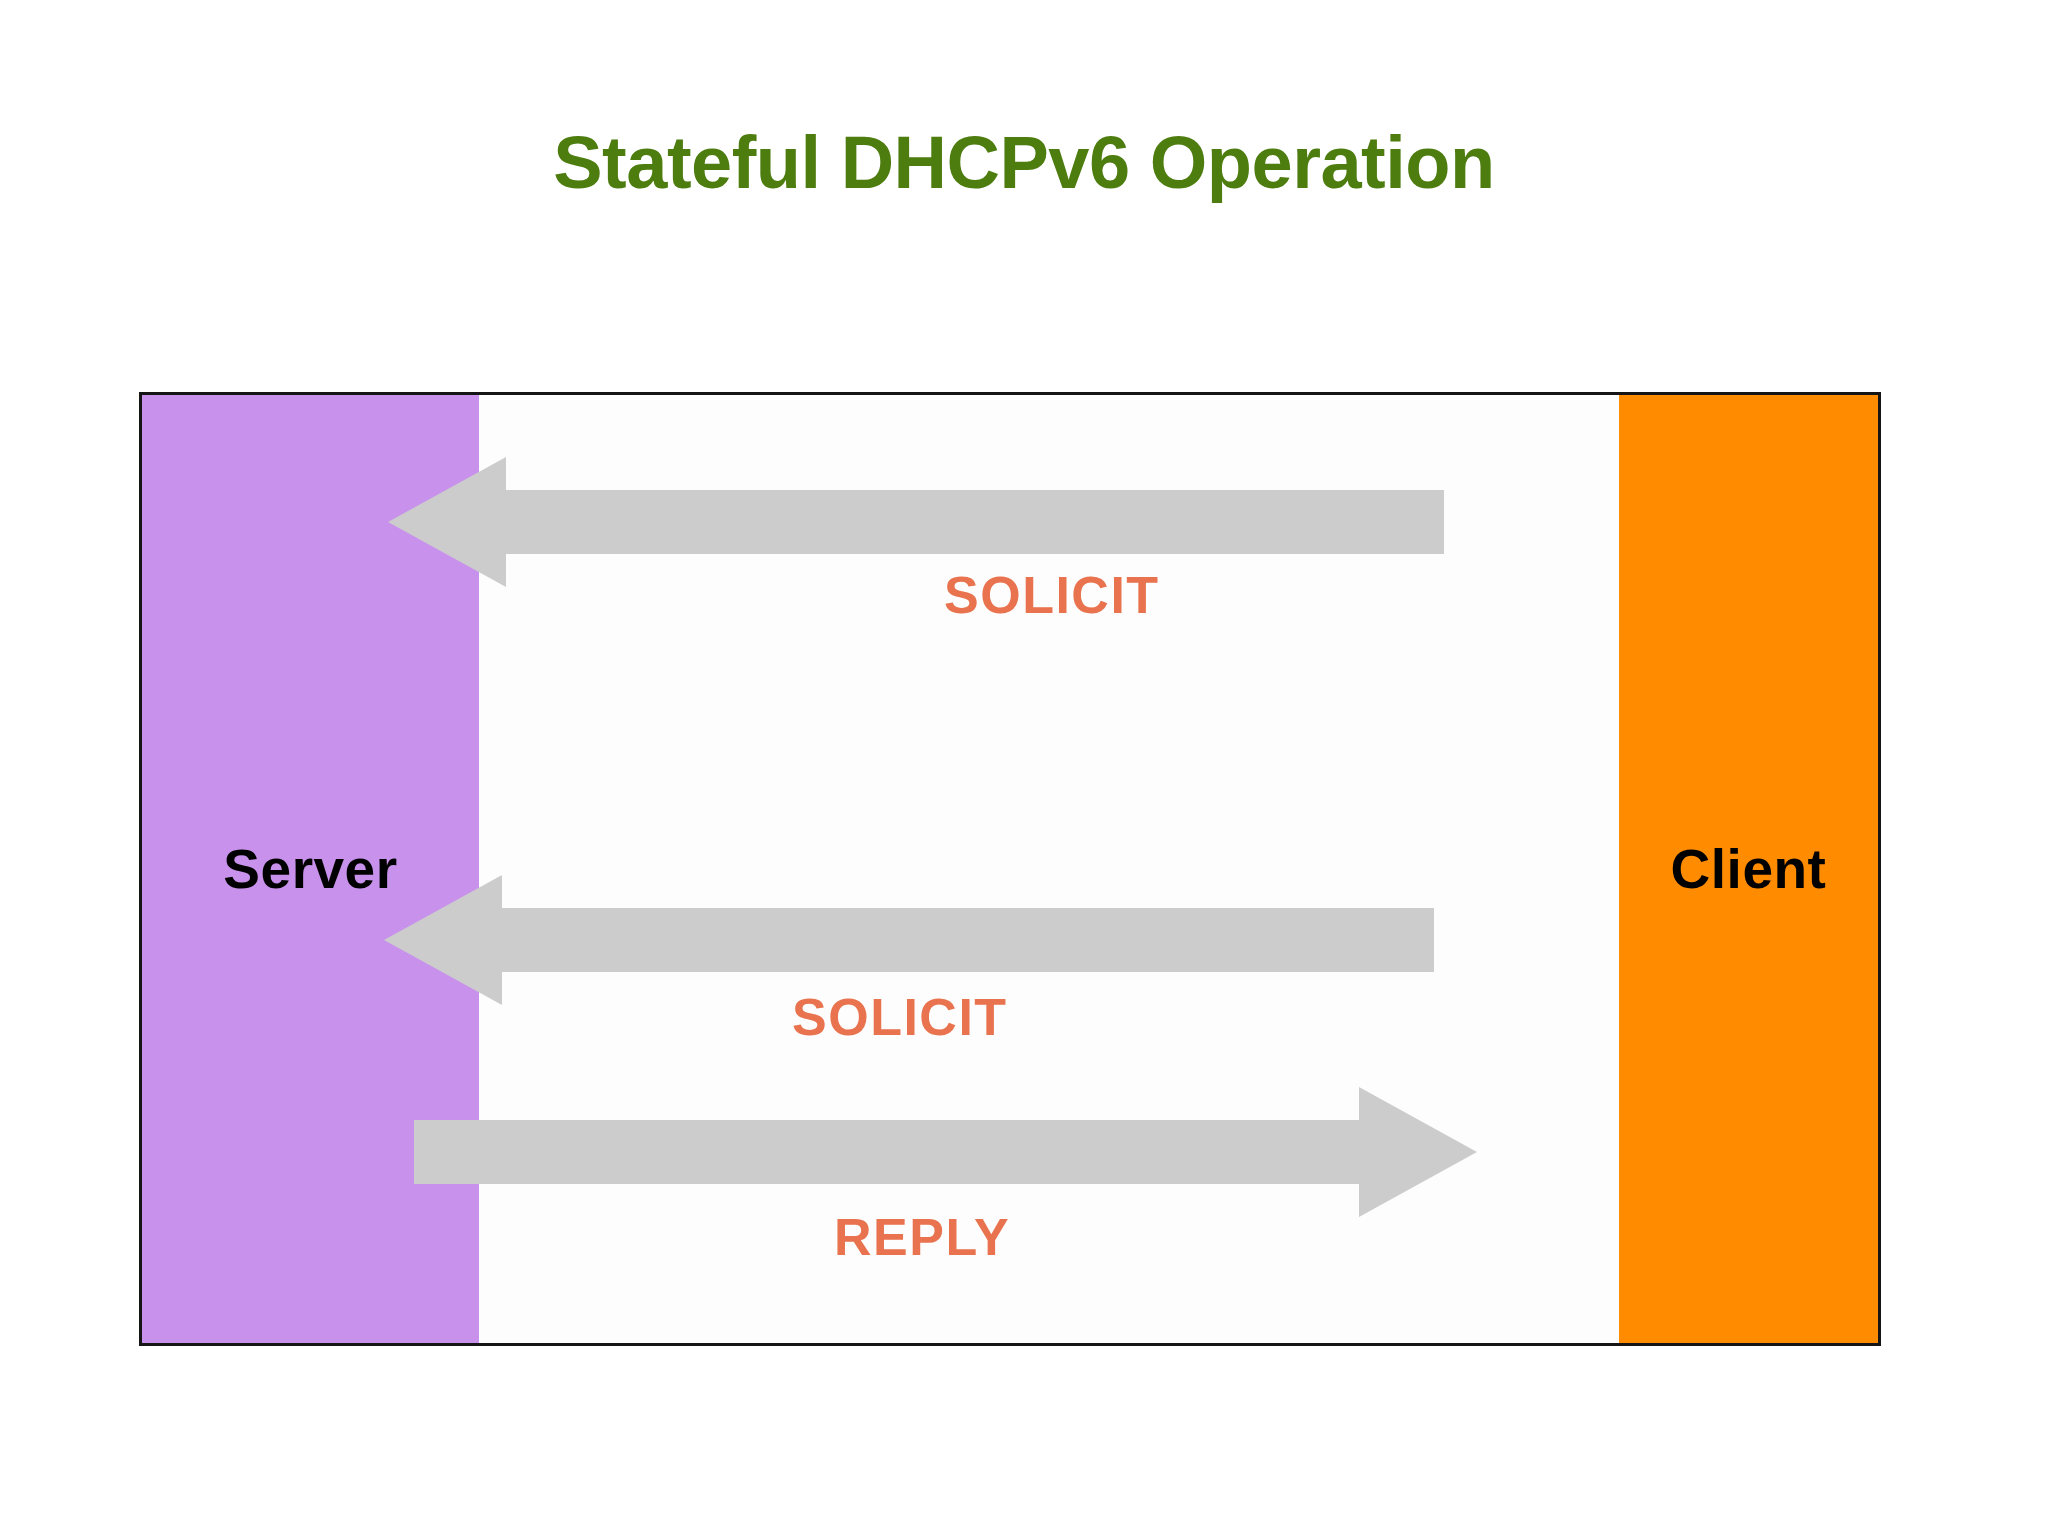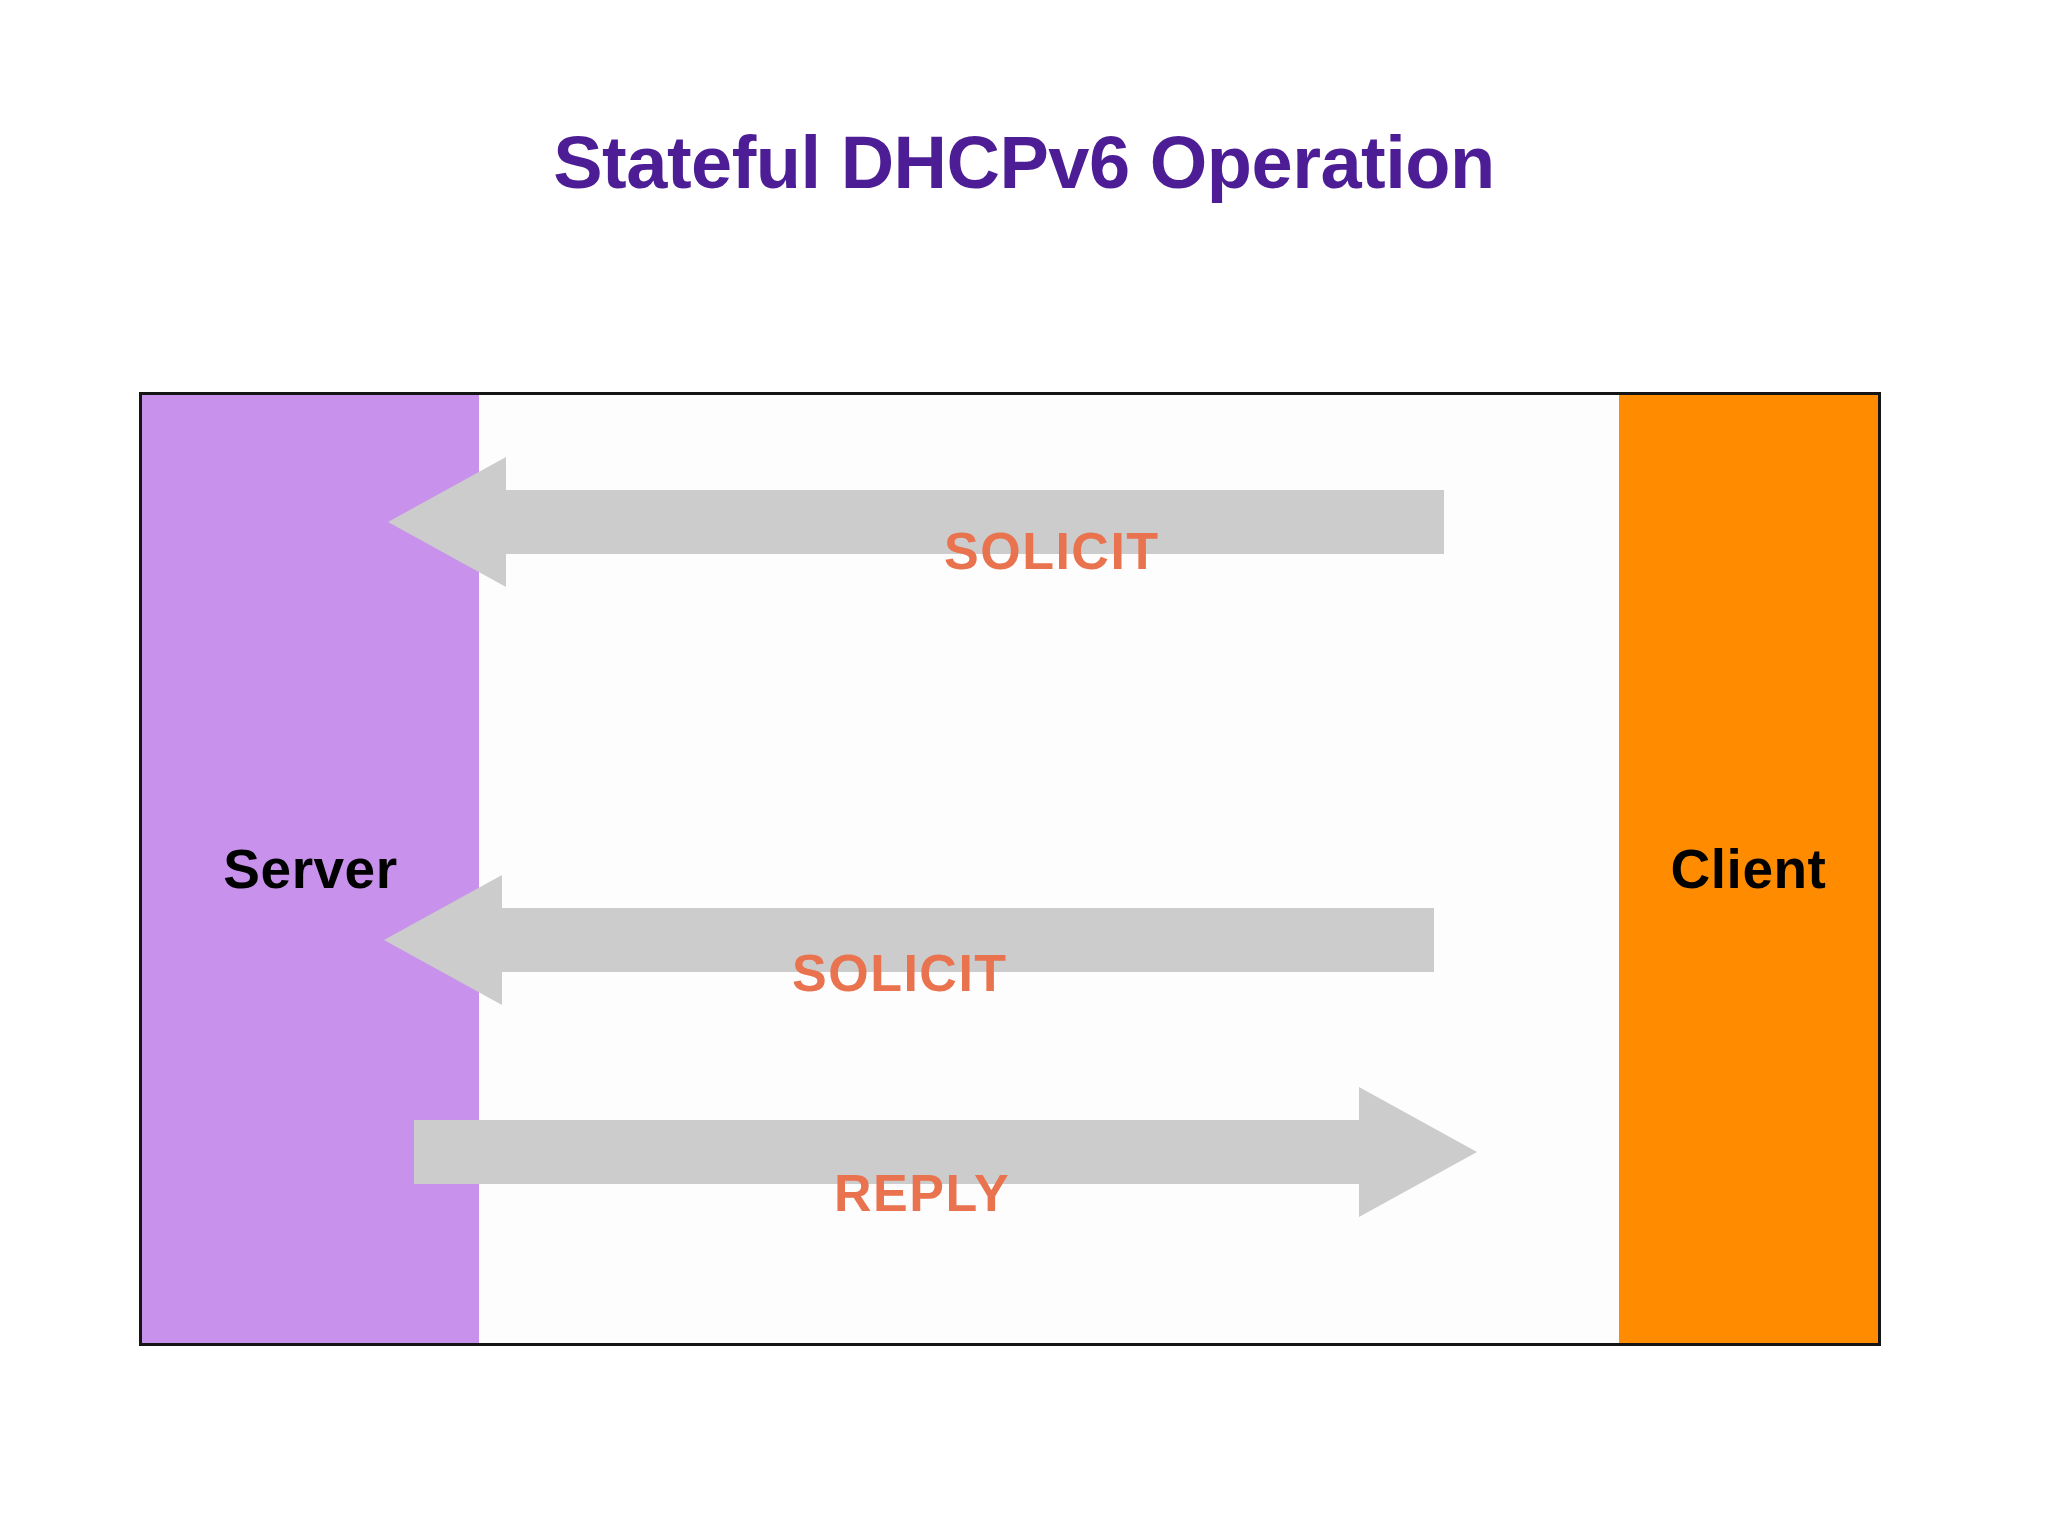--- a/index.html
+++ b/index.html
@@ -19,21 +19,21 @@
   #slide-title {
     position: absolute;
     left: 0;
     top: 126px;
     width: 2048px;
     text-align: center;
     font-family: "Liberation Sans", sans-serif;
     font-weight: bold;
     font-size: 74px;
     letter-spacing: -0.5px;
-    color: #4c1d95;
+    color: #4d7c0f;
     line-height: 1;
     white-space: nowrap;
   }
 
   
   #diagram-frame {
     position: absolute;
     left: 139px;
     top: 392px;
     width: 1742px;
@@ -85,20 +85,21 @@
   }
   .message-label {
     position: absolute;
     font-family: "Liberation Sans", sans-serif;
     font-weight: bold;
     font-size: 52px;
     color: #E8734E;
     letter-spacing: 1.5px;
     white-space: nowrap;
     line-height: 1;
+    margin-top: 44px;
   }
 
   
   #row-solicit   { left: 246px;  top: 42px;  width: 1056px; }
   #label-solicit { left: 556px;  top: 88px; }
 
   
   #row-advertise   { left: 263px; top: 250px; width: 1060px; }
   #label-advertise { left: 355px; top: 100px; }
 

